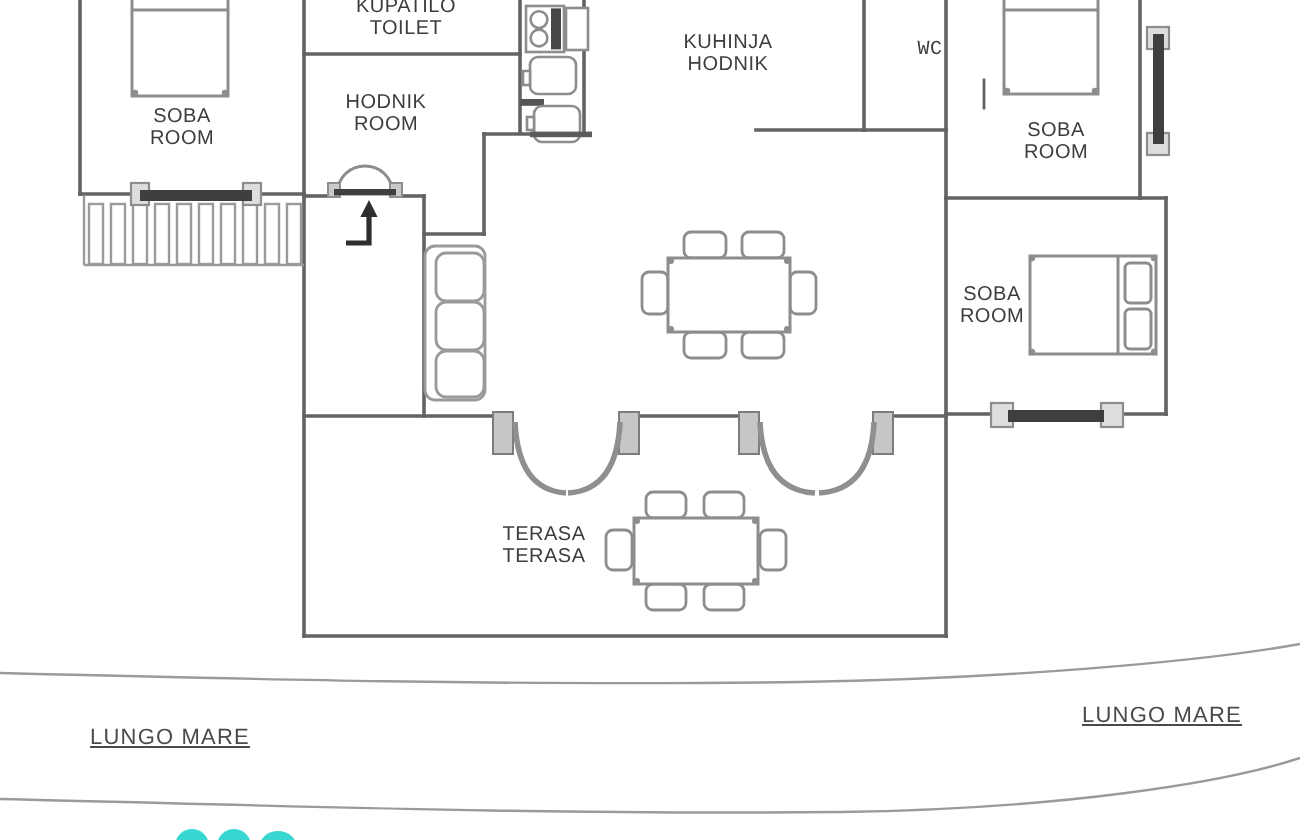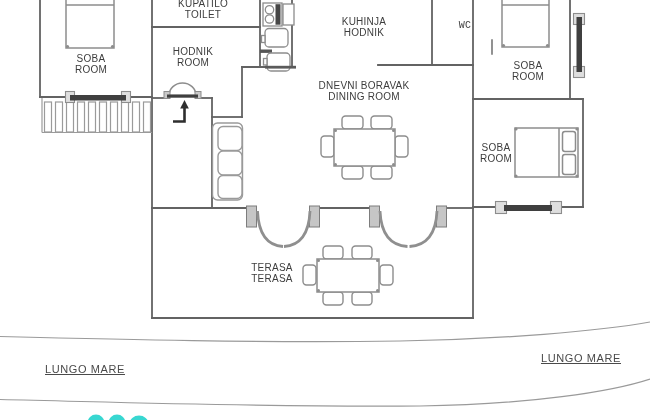--- a/index.html
+++ b/index.html
@@ -195,24 +195,20 @@
     <span>HODNIK</span>
       <span>ROOM</span>
   </div>
   <div class="lbl" style="left:352px;top:16px;margin-left:12px;">
     <span>KUHINJA</span>
       <span>HODNIK</span>
   </div>
   <div class="lbl" style="left:465px;top:20px;font-family:Liberation Mono, monospace;">
     <span>WC</span>
   </div>
-  <div class="lbl" style="left:364px;top:80px;">
-    <span>DNEVNI BORAVAK</span>
-      <span>DINING ROOM</span>
-  </div>
   <div class="lbl" style="left:528px;top:60px;">
     <span>SOBA</span>
       <span>ROOM</span>
   </div>
   <div class="lbl" style="left:496px;top:142px;">
     <span>SOBA</span>
       <span>ROOM</span>
   </div>
   <div class="lbl" style="left:272px;top:262px;">
     <span>TERASA</span>

